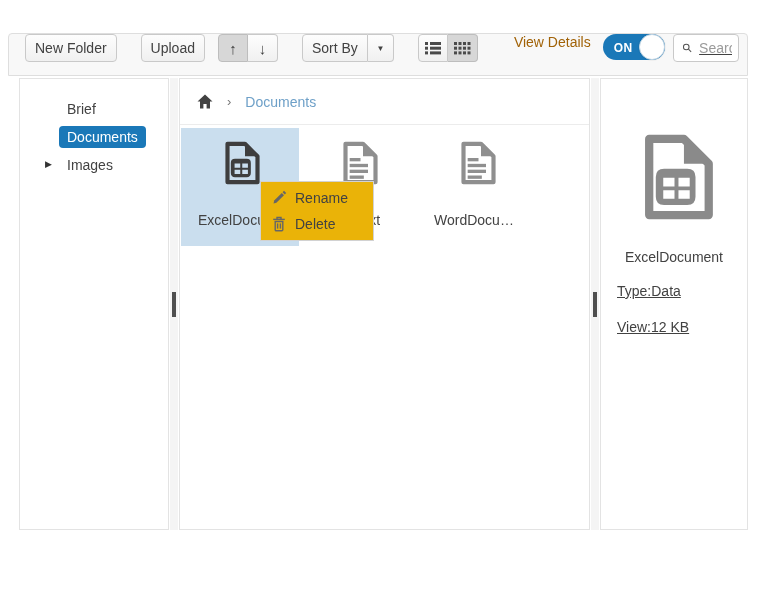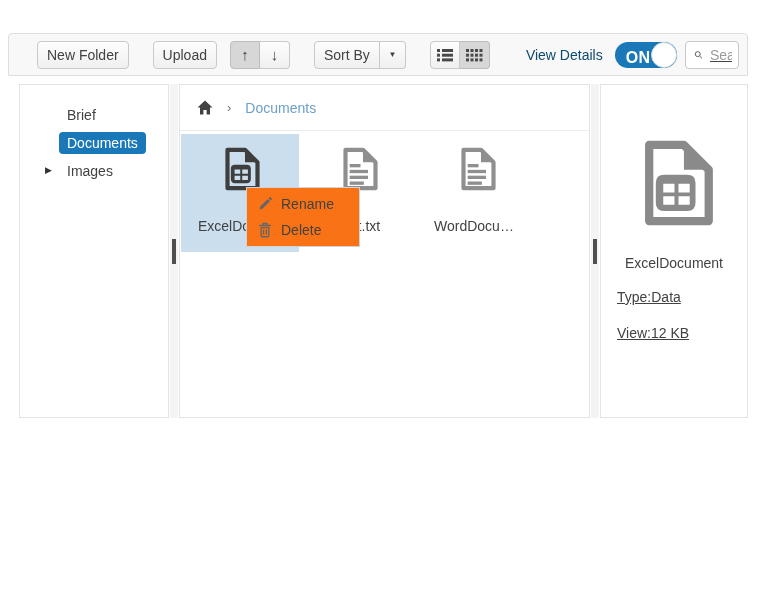--- a/index.html
+++ b/index.html
@@ -4,60 +4,60 @@
 <style>
   * { box-sizing: border-box; margin: 0; padding: 0; }
   html, body { width: 757px; height: 592px; background: #fff; overflow: hidden; }
   body { font-family: "Liberation Sans", "DejaVu Sans", sans-serif; font-size: 14px; color: #424242; }
 
   .fm { position: absolute; left: 8px; top: 33px; width: 740px; height: 499px; }
 
   
   .toolbar {
     height: 43px; background: #f8f8f8; border: 1px solid #dedede; border-radius: 4px 4px 0 0;
-    display: flex; align-items: center; padding: 0 8px 0 28px; white-space: nowrap; overflow: hidden;
+    display: flex; padding: 0 8px 0 16px; white-space: nowrap; overflow: hidden;
   }
   .btn {
     height: 28px; padding: 0 9px; font-size: 14px; color: #424242;
     background: linear-gradient(#fdfdfd, #f0f0f0); border: 1px solid #c9c9c9; border-radius: 4px;
     font-family: inherit; display: inline-flex; align-items: center; justify-content: center; cursor: pointer;
   }
   .btn-group { display: inline-flex; }
   .btn-group .btn { border-radius: 0; border-left-width: 0; }
   .btn-group .btn:first-child { border-radius: 4px 0 0 4px; border-left-width: 1px; }
   .btn-group .btn:last-child { border-radius: 0 4px 4px 0; }
   .btn.active { background: #d7d7d7; border-color: #bdbdbd; }
   .icon-btn { width: 30px; padding: 0; }
   .arrow-glyph { font-size: 15px; line-height: 1; color: #424242; }
   .caret-glyph { font-size: 8px; color: #424242; }
   .ml12 { margin-left: 24px; } .ml13 { margin-left: 13px; }
-  .vd-label { margin-left: 36px; color: #0c4a6e; }
+  .vd-label { margin-left: 36px; color: #a16207; }
   .switch {
     margin-left: 12px; position: relative; width: 62px; height: 26px; border-radius: 13px;
     background: var(--primary, #1a78b8); flex: 0 0 auto; cursor: pointer;
   }
   .switch-on {
-    position: absolute; left: 11px; top: 7px; color: #fff; font-size: 16px; font-weight: bold; letter-spacing: .5px;
+    position: absolute; left: 11px; top: 7px; color: #fff; font-size: 12px; font-weight: bold; letter-spacing: .5px;
   }
   .switch-knob {
     position: absolute; right: 0; top: 0; width: 26px; height: 26px; border-radius: 50%;
     background: #fff; border: 1px solid #c3d6e4; box-shadow: 0 0 0 1px rgba(0,0,0,0.04);
   }
   .search {
     margin-left: 8px; width: 140px; height: 28px; background: #fff; border: 1px solid #c9c9c9; border-radius: 4px;
     display: flex; align-items: center; padding: 0 6px 0 8px; text-decoration: underline;
   }
   .search input {
     border: none; outline: none; width: 100%; font-family: inherit; font-size: 14px; color: #424242;
     background: transparent; margin-left: 7px;
   }
   .search input::placeholder { color: #9a9a9a; }
 
   
-  .content { display: flex; margin-top: 8px; height: 334px; padding-left: 11px; }
+  .content { display: flex; margin-top: 2px; height: 452px; padding-left: 11px; }
   .panel { background: #fff; border: 1px solid #e3e3e3; height: 100%; }
 
   
   .tree { width: 150px; padding-top: 16px; flex: 0 0 auto; }
   .tree-row { height: 28px; display: flex; align-items: center; position: relative; cursor: pointer; }
   .tree-label { padding-left: 47px; }
   .tree-row .chip {
     margin-left: 39px; padding: 3px 8px; background: var(--primary, #1a78b8); color: #fff; border-radius: 4px;
   }
   .expand-arrow { position: absolute; left: 25px; top: 9px; font-size: 9px; color: #333; line-height: 1; }
@@ -76,21 +76,21 @@
   .tile { width: 118px; height: 118px; text-align: center; padding-top: 13px; cursor: pointer; }
   .tile.selected { background: var(--selection-bg, #cadeee); }
   .tile-icon { display: inline-block; }
   .tile-label {
     margin-top: 24px; display: inline-block; max-width: 84px; overflow: hidden;
     text-overflow: ellipsis; white-space: nowrap; vertical-align: top;
   }
 
   
   .context-menu {
-    position: absolute; left: 66px; top: 102px; width: 114px; background: #f97316;
+    position: absolute; left: 80px; top: 102px; width: 114px; background: #eab308;
     border: 1px solid #d2d2d2; padding: 3px 0; z-index: 10;
   }
   .menu-item { height: 26px; display: flex; align-items: center; padding: 0 10px; cursor: pointer; }
   .menu-item .mi-icon { width: 16px; height: 16px; margin-right: 8px; flex: 0 0 auto; }
 
   
   .details { width: 148px; flex: 0 0 auto; padding: 55px 16px 0; text-align: center; }
   .details-name { margin-top: 26px; }
   .meta { margin-top: 16px; text-align: left; text-decoration: underline; }
   .meta-block { margin-bottom: 16px; line-height: 20px; }

